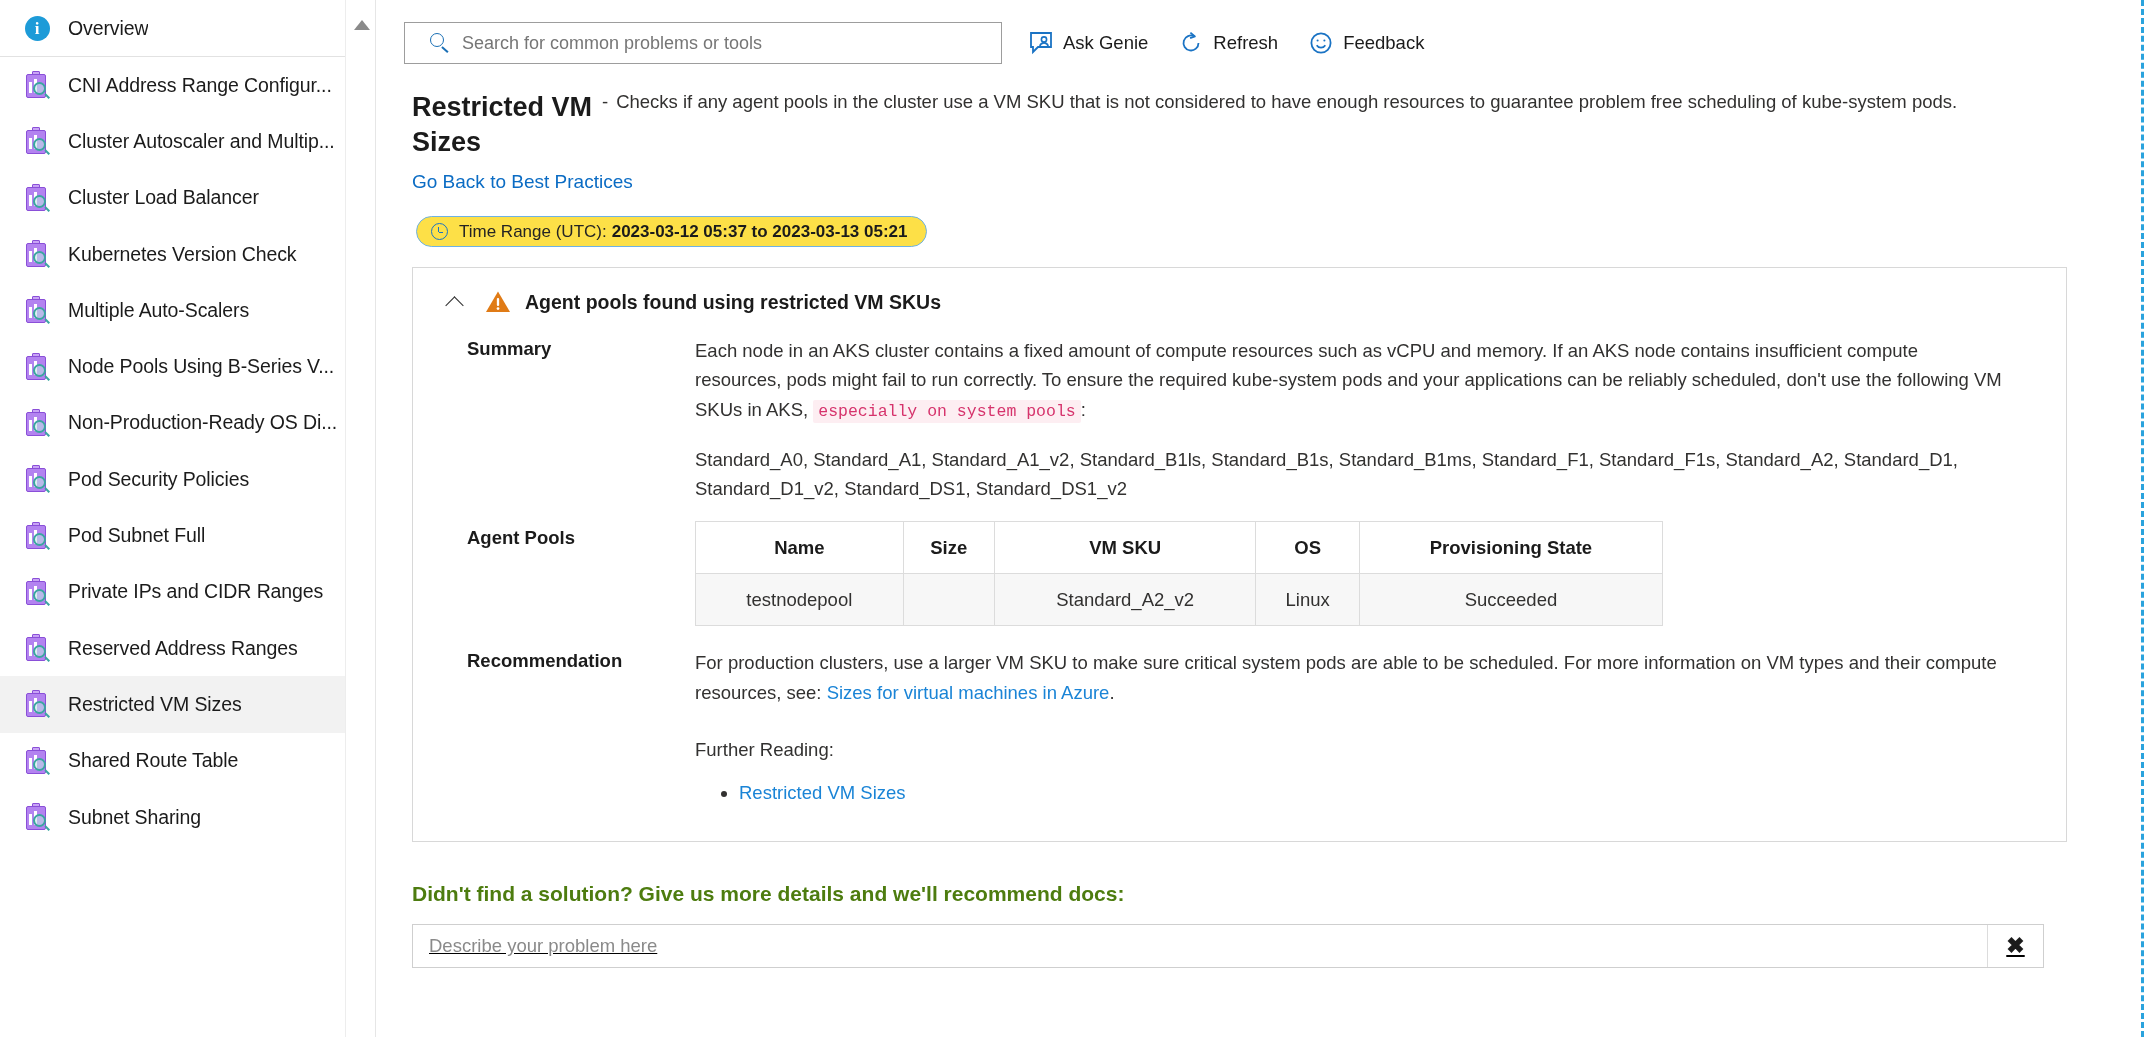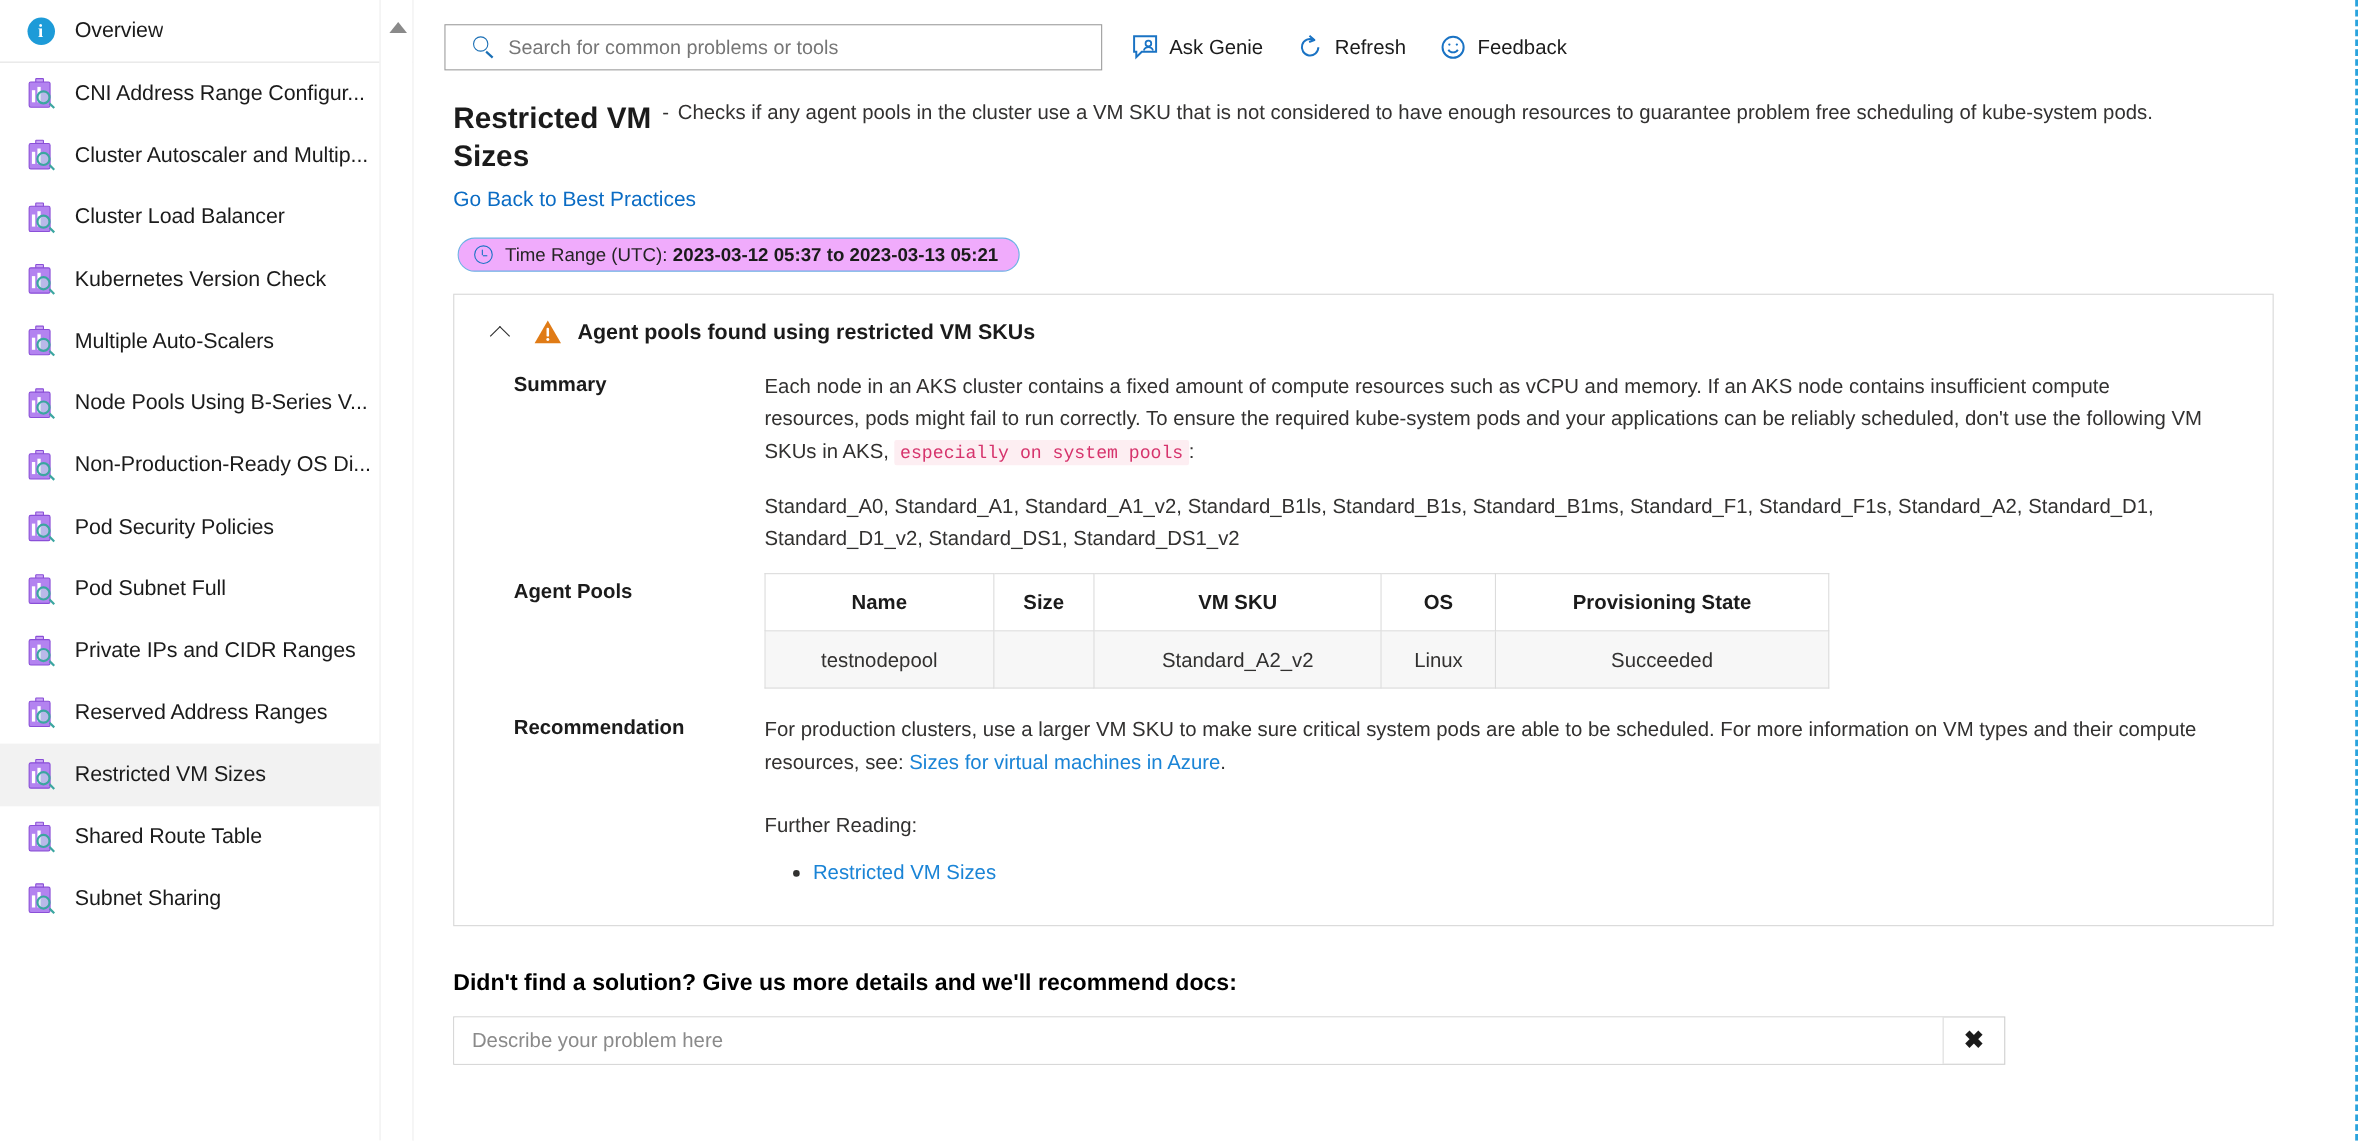--- a/index.html
+++ b/index.html
@@ -229,21 +229,21 @@
 
   .timerange {
     display: inline-flex;
     align-items: center;
     margin-top: 23px;
     margin-left: 4px;
     height: 31px;
     padding: 0 18px 0 14px;
     border: 1.4px solid #6eb2e4;
     border-radius: 16px;
-    background: #f0abfc;
+    background: #fde047;
     cursor: pointer;
   }
   .clock {
     width: 17px; height: 17px;
     border: 1.6px solid #1a73c4;
     border-radius: 50%;
     position: relative;
     margin-right: 11px;
     flex: 0 0 17px;
   }
@@ -352,29 +352,30 @@
   .fr-title { margin-top: 28px; font-size: 18.5px; color: #323130; }
   ul.further { margin: 14px 0 0 44px; }
   ul.further li { font-size: 18.5px; margin-top: 4px; }
   a.lnk { color: #1a84d6; text-decoration: none; cursor: pointer; }
 
   
   .bottom { padding: 40px 36px 0 36px; }
   .bottom-q {
     font-size: 21px;
     font-weight: bold;
-    color: #000000;
+    color: #4d7c0f;
   }
   .prob-wrap {
     display: flex;
     margin-top: 18px;
     height: 44px;
-    width: 1411px;
+    width: 1632px;
     border: 1px solid #cfcfcf;
     background: #fff;
+    text-decoration: underline;
   }
   .prob-input {
     flex: 1;
     border: none; outline: none;
     padding: 0 16px;
     font-size: 18.5px;
     font-family: "Liberation Sans", sans-serif;
     color: #333;
   }
   .prob-input::placeholder { color: #8a8a8a; }

